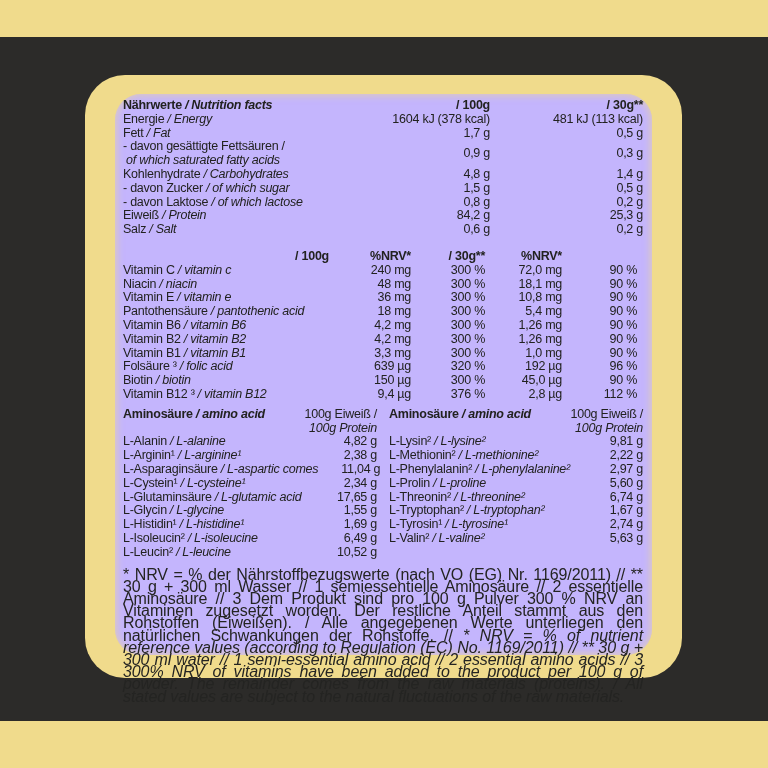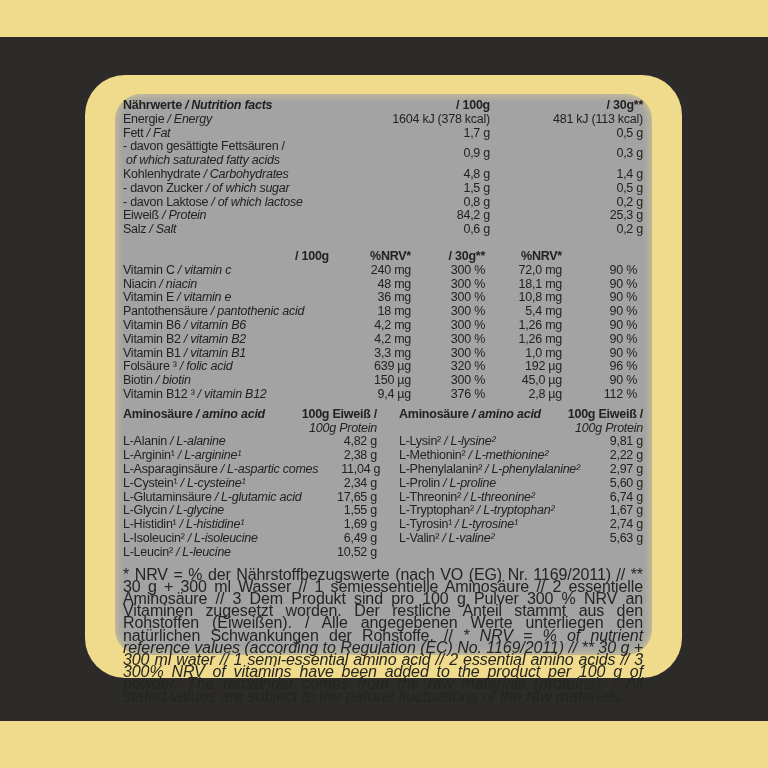--- a/index.html
+++ b/index.html
@@ -12,46 +12,46 @@
   }
   .band { position:absolute; left:0; right:0; background:#f0db8c; }
   .band-top { top:0; height:37px; }
   .band-bottom { bottom:0; height:47px; }
   .label-card {
     position:absolute; left:85px; top:75px; width:597px; height:603px;
     background:#f0db8c; border-radius:40px;
   }
   .label-inner {
     position:absolute; left:30px; top:19px; right:30px; bottom:23px;
-    background:#a3a3a3; border-radius:26px;
+    background:#c4b5fd; border-radius:26px;
     box-shadow: inset 0 0 7px 2px rgba(240,219,140,0.55);
     padding:5px 9px 15px 8px;
     font-size:12.5px; line-height:13.8px;
   }
   .sec-nutrition { margin-bottom:13px; }
   .sec-vitamins  { margin-bottom:6px; }
   .sec-amino     { margin-bottom:9px; }
   .n-row { display:grid; grid-template-columns:1fr 115px 153px; }
   .v-sec { padding-right:6px; }
   .v-row { display:grid; grid-template-columns:1fr 82px 74px 77px 75px; }
   .lbl { white-space:nowrap; overflow:visible; }
   .num { text-align:right; white-space:nowrap; }
   .en  { font-style:italic; margin-left:3px; }
   .hdr .de, .hdr .num, .hdr-b { font-weight:bold; }
   .hdr .en, .hdr-i { font-weight:bold; font-style:italic; }
   .dbl { height:27.6px; }
   .dbl .en2 { display:block; font-style:italic; margin-left:3px; }
   .dbl .num { display:flex; align-items:center; justify-content:flex-end; }
-  .amino-wrap { display:flex; gap:22px; }
+  .amino-wrap { display:flex; gap:12px; }
   .amino-col  { width:254px; }
   .amino-col.right { width:255px; }
   .a-hdr { display:grid; grid-template-columns:1fr auto; }
   .a-hdr .lbl { align-self:start; }
   .ahdr-val { text-align:right; white-space:nowrap; }
-  .ahdr-val .l1 { display:block; font-weight:bold; }
+  .ahdr-val .l1 { display:block; font-weight:normal; }
   .ahdr-val .l2 { display:block; font-style:italic; }
   .a-row { display:grid; grid-template-columns:1fr 62px; }
   .footnote {
     font-size:16px; line-height:12.2px; letter-spacing:-0.1px;
     text-align:justify; color:#242422;
   }
   .fn-en { font-style:italic; }
 </style>
 </head>
 <body>

